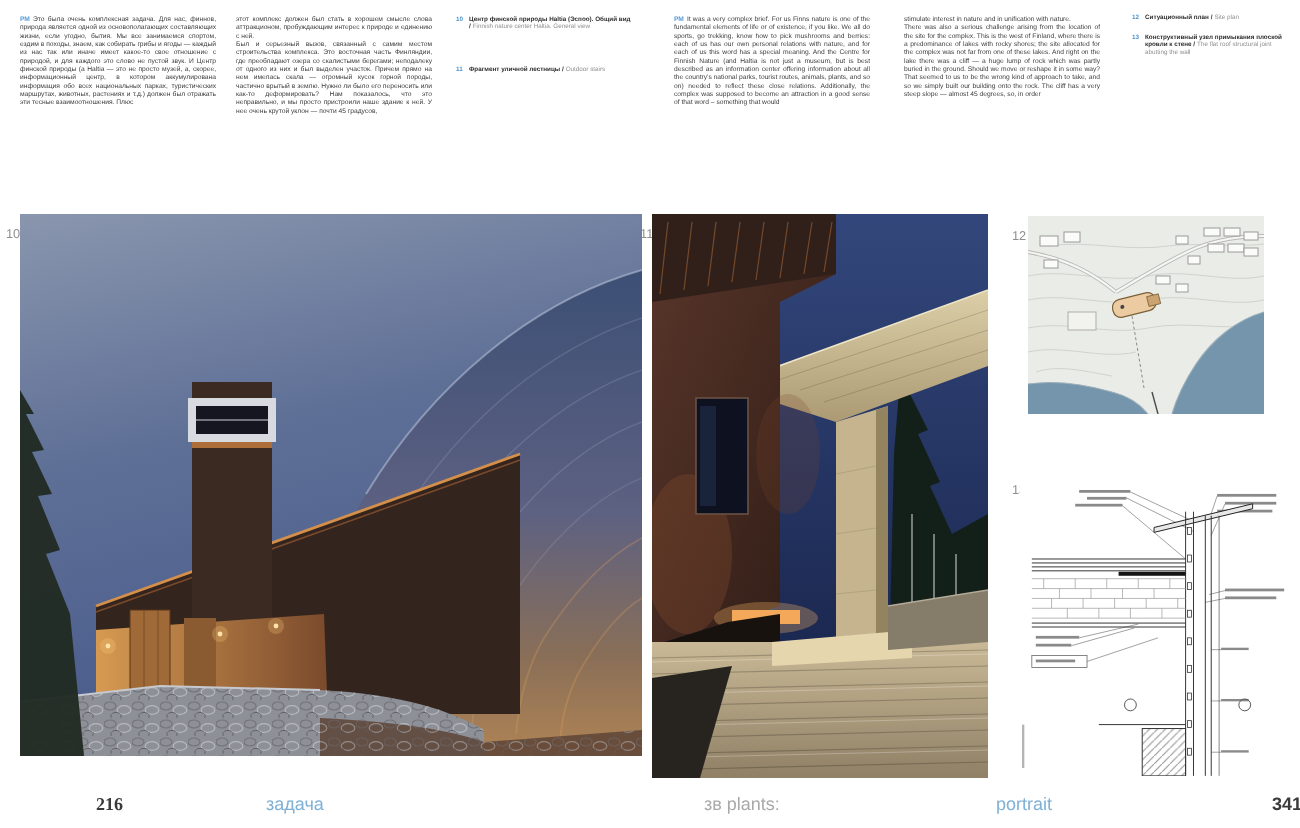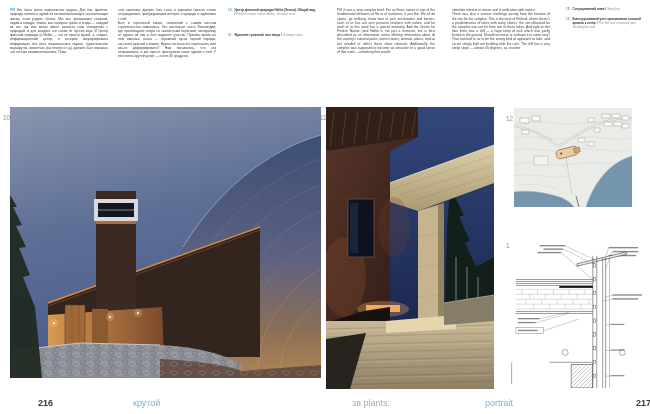--- a/index.html
+++ b/index.html
@@ -394,19 +394,19 @@
       <rect x="8" y="91" width="20" height="1.4" fill="#8a8a8a"></rect>
       <line x1="34" y1="92" x2="70" y2="80" stroke="#777" stroke-width="0.35"></line>
       <circle cx="56" cy="114" r="3" fill="none" stroke="#555555" stroke-width="0.5"></circle>
       <circle cx="114" cy="114" r="3" fill="none" stroke="#555555" stroke-width="0.5"></circle>
       <line x1="40" y1="124" x2="84" y2="124" stroke="#333" stroke-width="0.5"></line>
       <rect x="62" y="126" width="22" height="24" fill="url(#hatchP)" stroke="#333333" stroke-width="0.5"></rect>
       <rect x="1" y="124" width="1.2" height="22" fill="#b5b5b5"></rect>
     </svg>
   </div>
 
-  <div class="footer-item" style="left:38px;top:392px;"><span class="micro pgnum">216</span></div>
-  <div class="footer-item" style="left:133px;top:392px;"><span class="micro sec-ru">крутой</span></div>
+  <div class="footer-item" style="left:48px;top:392px;font-family:Liberation Serif, serif;"><span class="micro pgnum">216</span></div>
+  <div class="footer-item" style="left:133px;top:392px;"><span class="micro sec-ru">задача</span></div>
   <div class="footer-item" style="left:352px;top:392px;"><span class="micro mag">зв plants:</span></div>
-  <div class="footer-item" style="left:485px;top:392px;"><span class="micro sec-en">portrait</span></div>
-  <div class="footer-item" style="left:636px;top:392px;"><span class="micro pgnum">217</span></div>
+  <div class="footer-item" style="left:498px;top:392px;"><span class="micro sec-en">portrait</span></div>
+  <div class="footer-item" style="left:636px;top:392px;"><span class="micro pgnum">341</span></div>
 
 </div>
 
 </body></html>

